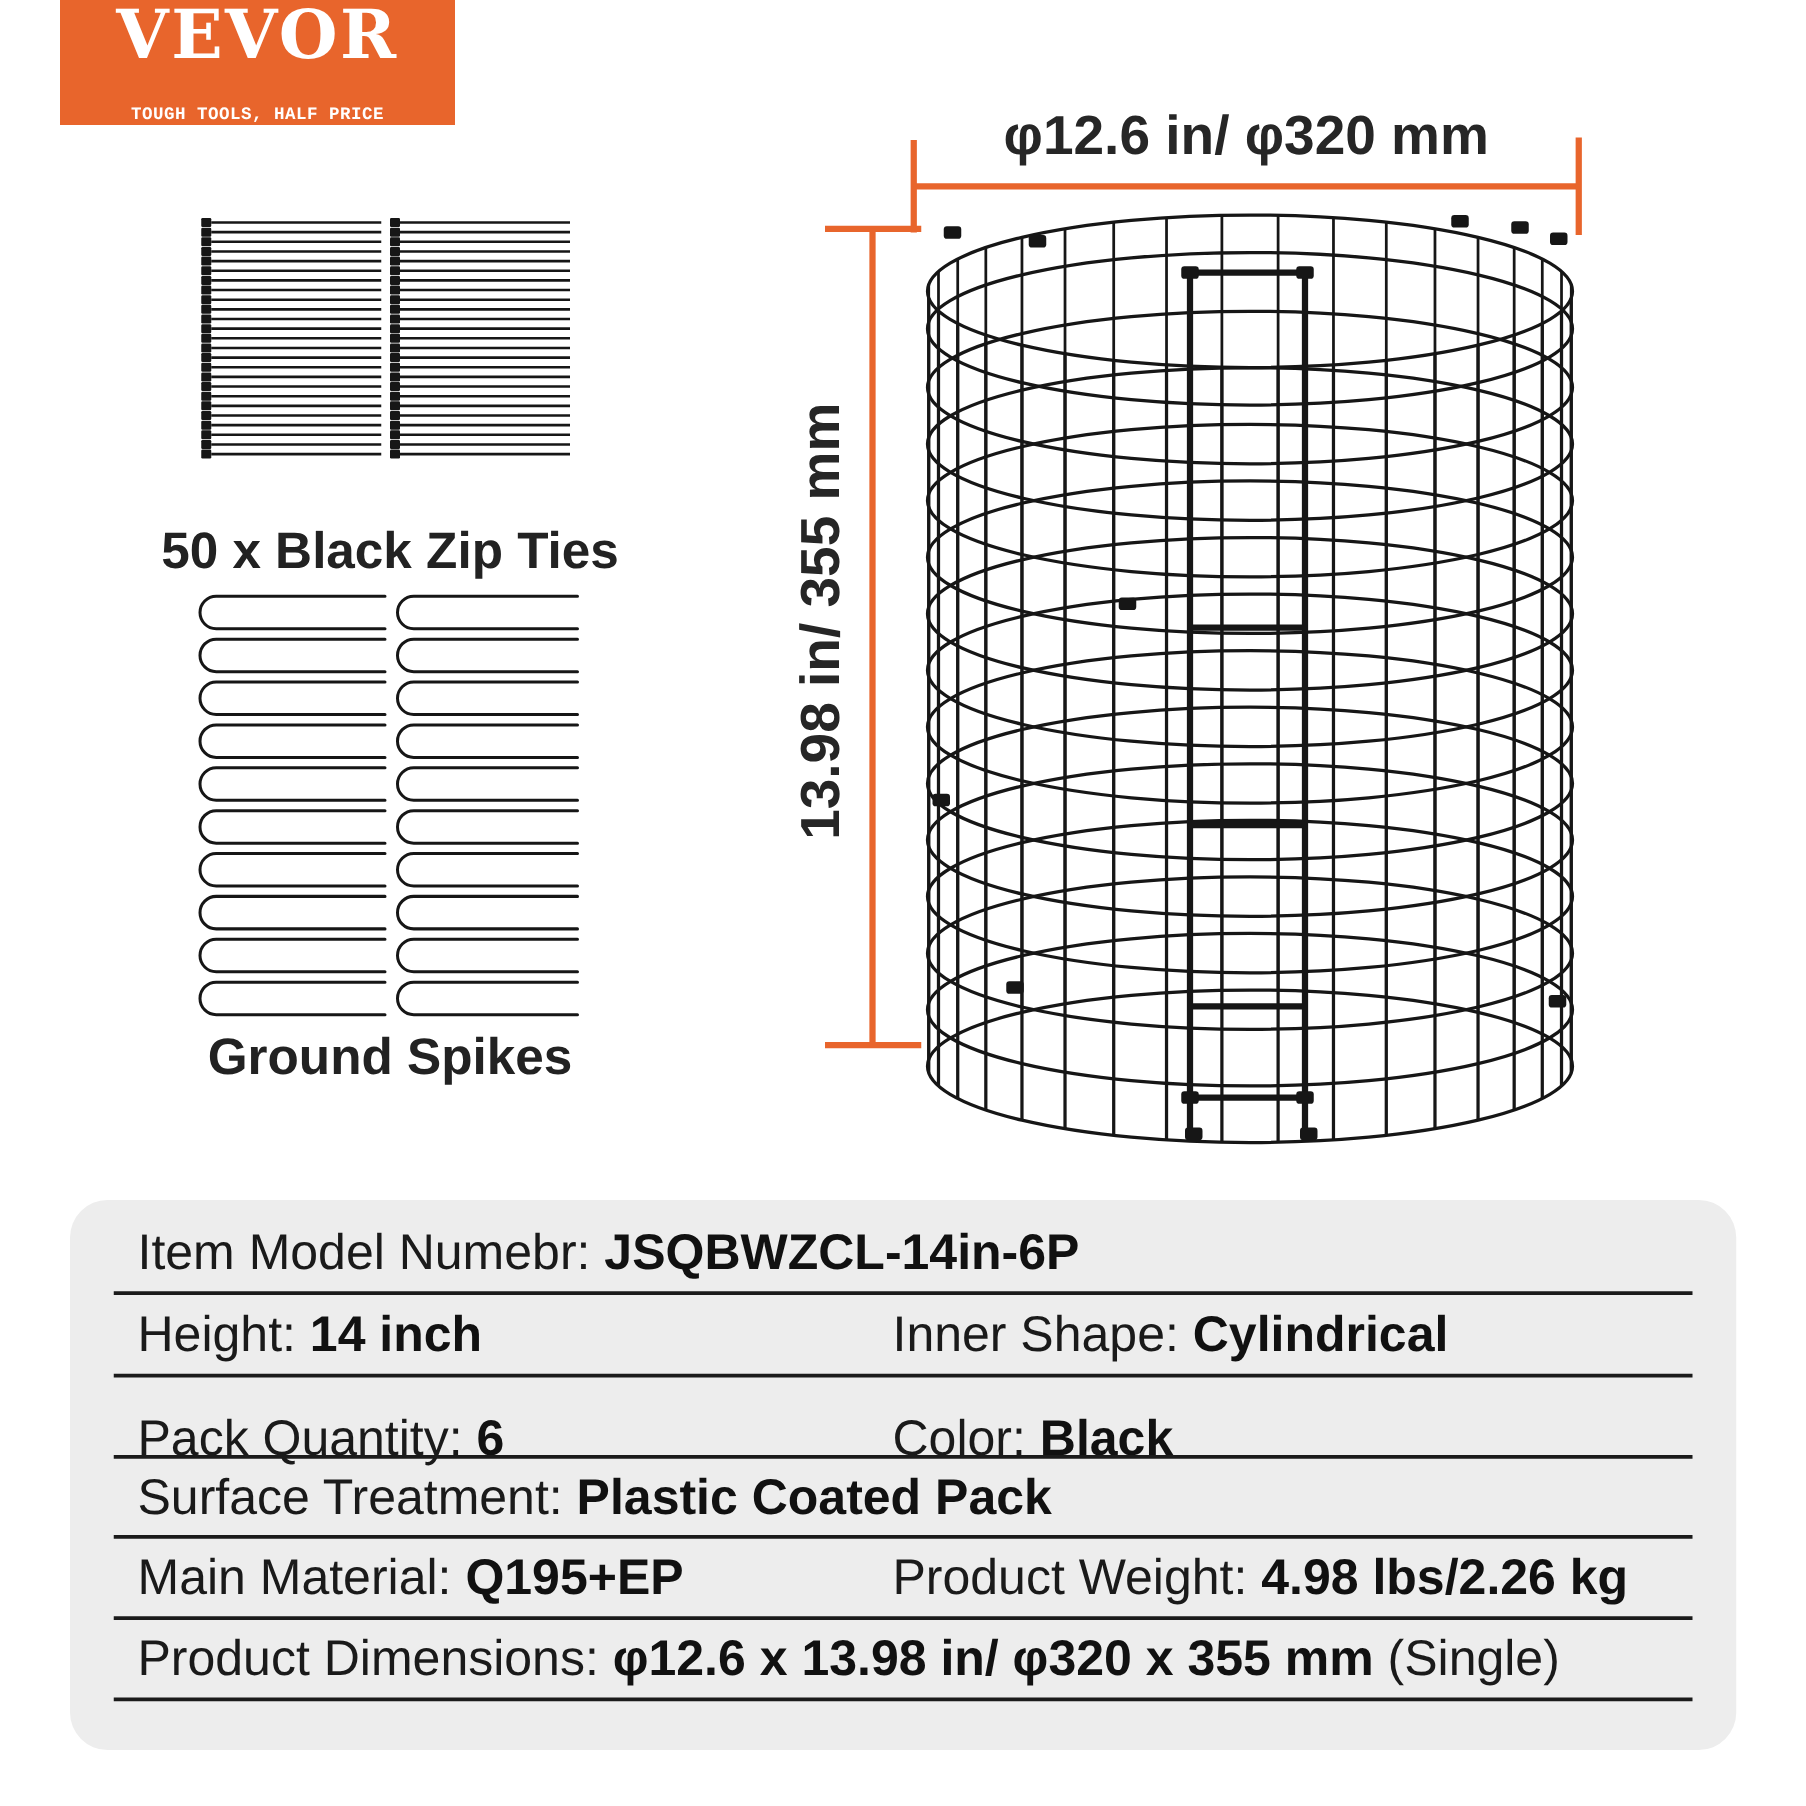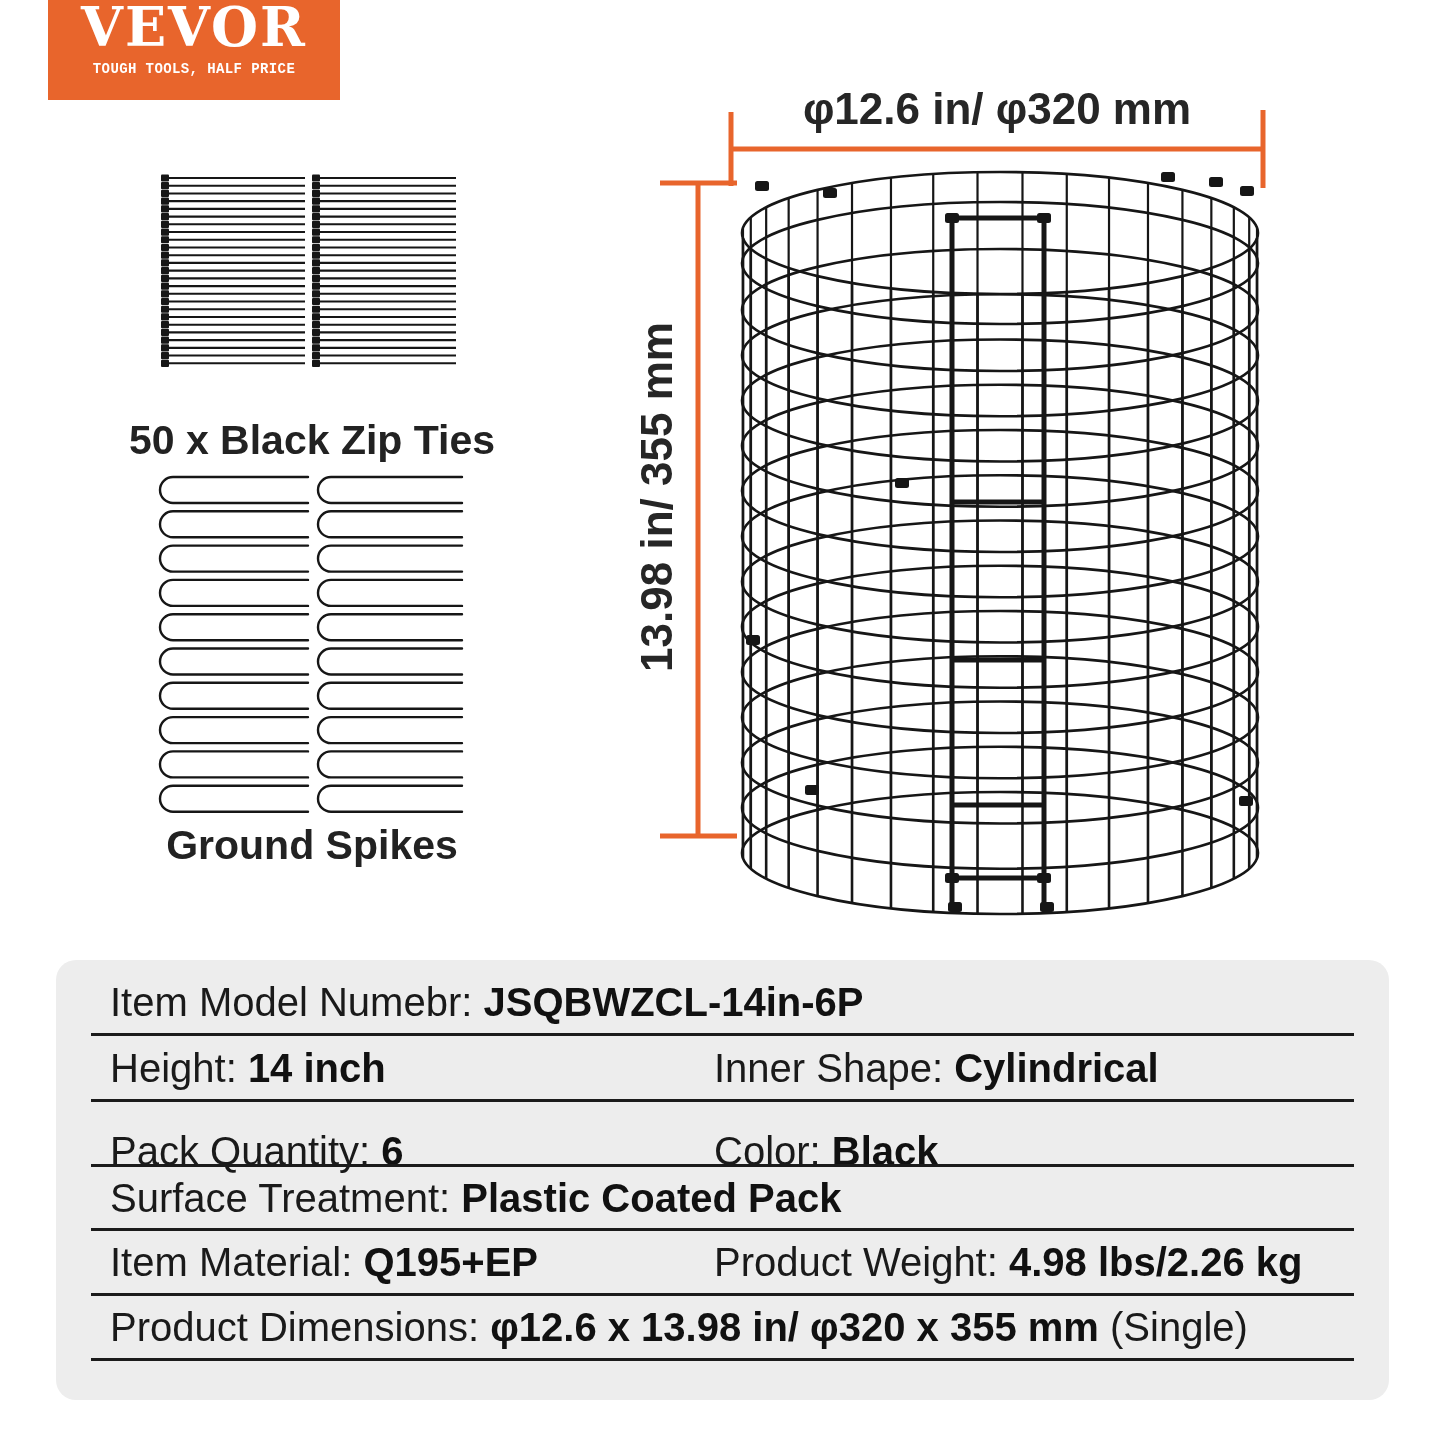--- a/index.html
+++ b/index.html
@@ -4,23 +4,23 @@
 <style>
   html,body{margin:0;padding:0;background:#fff;}
   #page{
     position:relative;width:1445px;height:1445px;overflow:hidden;background:#fff;
     font-family:"Liberation Sans",sans-serif;color:var(--text,#1a1a1a);
   }
   #scene{position:absolute;left:0;top:0;width:1445px;height:1445px;}
 
   
   .logo{
-    position:absolute;left:48px;top:0;width:292px;height:100px;
+    position:absolute;left:48px;top:0;width:316px;height:100px;
     background:var(--accent,#E8652C);
-    display:flex;flex-direction:column;align-items:center;justify-content:flex-start;
+    display:flex;flex-direction:column;align-items:center;justify-content:space-between;
   }
   .logo-name{
     font-family:"DejaVu Serif","Liberation Serif",serif;font-weight:bold;
     font-size:54px;line-height:1;color:#fff;letter-spacing:2px;
   }
   .logo-tagline{
     font-family:Liberation Mono, monospace;font-weight:bold;
     font-size:14px;color:#fff;letter-spacing:0.4px;margin-top:7px;white-space:nowrap;
   }
 
@@ -31,21 +31,21 @@
 
   
   .part-label{position:absolute;left:112px;width:400px;text-align:center;
     font-weight:bold;font-size:41px;line-height:47px;color:#222;}
   .label-zipties{top:386px;margin-top:31px;}
   .label-spikes{top:822px;}
 
   
   .spec-panel{
     position:absolute;left:56px;top:960px;width:1333px;height:440px;
-    background:var(--panel,#EDEDED);border-radius:20px;
+    background:var(--panel,#EDEDED);border-radius:30px;
   }
   .spec-cell{position:absolute;font-size:40px;line-height:48px;white-space:nowrap;color:var(--text,#1a1a1a);}
   .spec-cell .lbl{font-weight:normal;}
   .spec-cell .val{font-weight:bold;color:#111;}
   .spec-cell .sfx{font-weight:normal;}
   .col1{left:54px;}  
   .col2{left:658px;text-align:right;} 
   .r1{top:18px;}  .r2{top:84px;}  .r3{top:167px;}
   .r4{top:214px;} .r5{top:278px;} .r6{top:343px;}
   .divider{position:absolute;left:35px;width:1263px;height:3px;background:var(--divider,#1b1b1b);}
@@ -307,21 +307,21 @@
     </div>
     <div class="divider d3"></div>
 
     <div class="spec-cell col1 r4">
       <span class="lbl">Surface Treatment:</span>
       <span class="val">Plastic Coated Pack</span>
     </div>
     <div class="divider d4"></div>
 
     <div class="spec-cell col1 r5">
-      <span class="lbl">Item Material:</span>
+      <span class="lbl">Main Material:</span>
       <span class="val">Q195+EP</span>
     </div>
     <div class="spec-cell col2 r5">
       <span class="lbl">Product Weight:</span>
       <span class="val">4.98 lbs/2.26 kg</span>
     </div>
     <div class="divider d5"></div>
 
     <div class="spec-cell col1 r6">
       <span class="lbl">Product Dimensions:</span>

